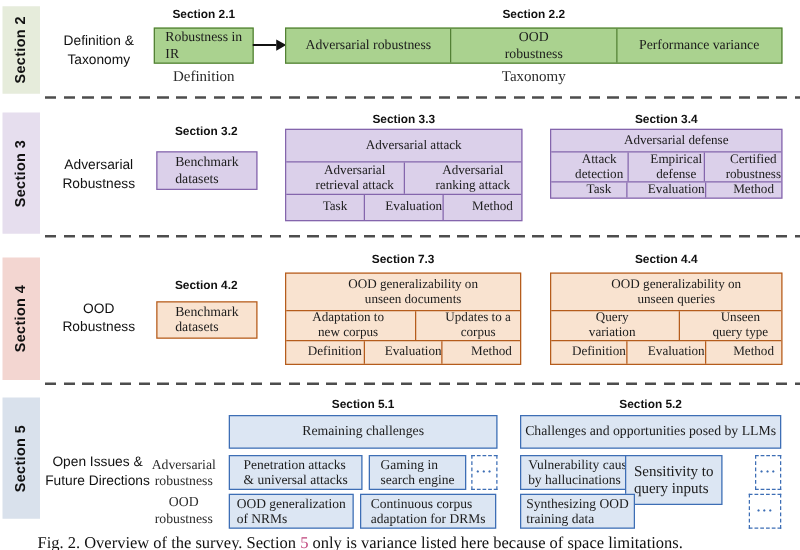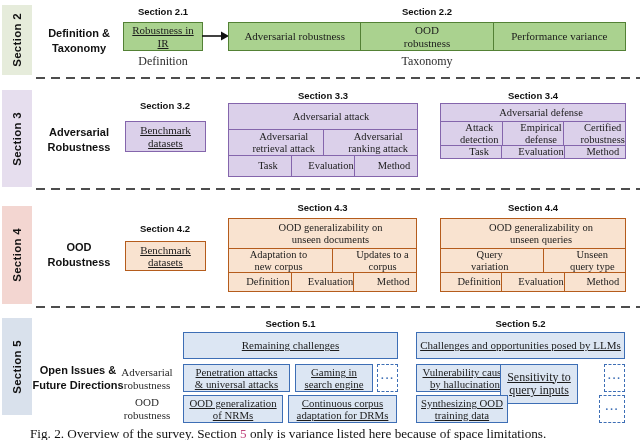--- a/index.html
+++ b/index.html
@@ -11,33 +11,33 @@
   .tab{display:flex;align-items:center;justify-content:center;}
   .tab span{writing-mode:vertical-rl;transform:rotate(180deg);
             font-family:"Liberation Sans", sans-serif;font-weight:bold;
             font-size:11.5px;color:#111;letter-spacing:.3px;white-space:nowrap;}
   .tab2{background:var(--green-bar);}
   .tab3{background:var(--purple-bar);}
   .tab4{background:var(--pink-bar);}
   .tab5{background:var(--blue-bar);}
 
   
-  .btitle{font-family:"Liberation Sans", sans-serif;font-weight:bold;font-size:11px;
+  .btitle{font-family:"Liberation Sans", sans-serif;font-weight:normal;font-size:11px;
           line-height:1.35;text-align:center;white-space:pre-line;color:#111;}
 
   
   .shead{font-family:"Liberation Sans", sans-serif;font-weight:bold;font-size:9.5px;
          text-align:center;color:#111;}
 
   
   .scap{font-size:12px;text-align:center;color:#2b2b2b;}
 
   
-  .box{display:flex;align-items:center;justify-content:center;text-align:center;
-       white-space:pre-line;font-size:11px;line-height:1.12;text-decoration:underline;}
+  .box{display:flex;align-items:center;justify-content:center;
+       white-space:pre-line;font-size:11px;line-height:1.12;}
   .green {background:var(--green-fill); border:1.5px solid var(--green-border);}
   .purple{background:var(--purple-fill);border:1.5px solid var(--purple-border);}
   .orange{background:var(--orange-fill);border:1.5px solid var(--orange-border);}
   .blue  {background:var(--blue-fill);  border:1.7px solid var(--blue-border);}
 
   
   .bar{display:flex;}
   .bar .cell{flex:1;display:flex;align-items:center;justify-content:center;
              text-align:center;white-space:pre-line;font-size:11px;line-height:1.12;}
   .bar .cell + .cell{border-left:1.5px solid var(--green-border);}
@@ -158,21 +158,21 @@
   <div class="abs tab tab4" style="left:2px;top:206px;width:30px;height:98px">
     <span>Section 4</span>
   </div>
   <div class="abs btitle" style="left:34px;top:240px;width:90px">OOD
 Robustness</div>
 
   <div class="abs shead" style="left:120px;top:223px;width:90px">Section 4.2</div>
   <div class="abs box orange" style="left:125px;top:241px;width:81px;height:30px">Benchmark
 datasets</div>
 
-  <div class="abs shead" style="left:228px;top:202px;width:189px">Section 4.3</div>
+  <div class="abs shead" style="left:228px;top:202px;width:189px">Section 7.3</div>
   <div class="abs group og" style="left:228px;top:218px;width:189px;height:74px">
     <div class="g-row g-title2">
         <div class="g-cell">OOD generalizability on
 unseen documents</div>
       </div>
     <div class="g-row g-mid2">
       <div class="g-cell">Adaptation to
 new corpus</div>
       <div class="g-cell">Updates to a
 corpus</div>

